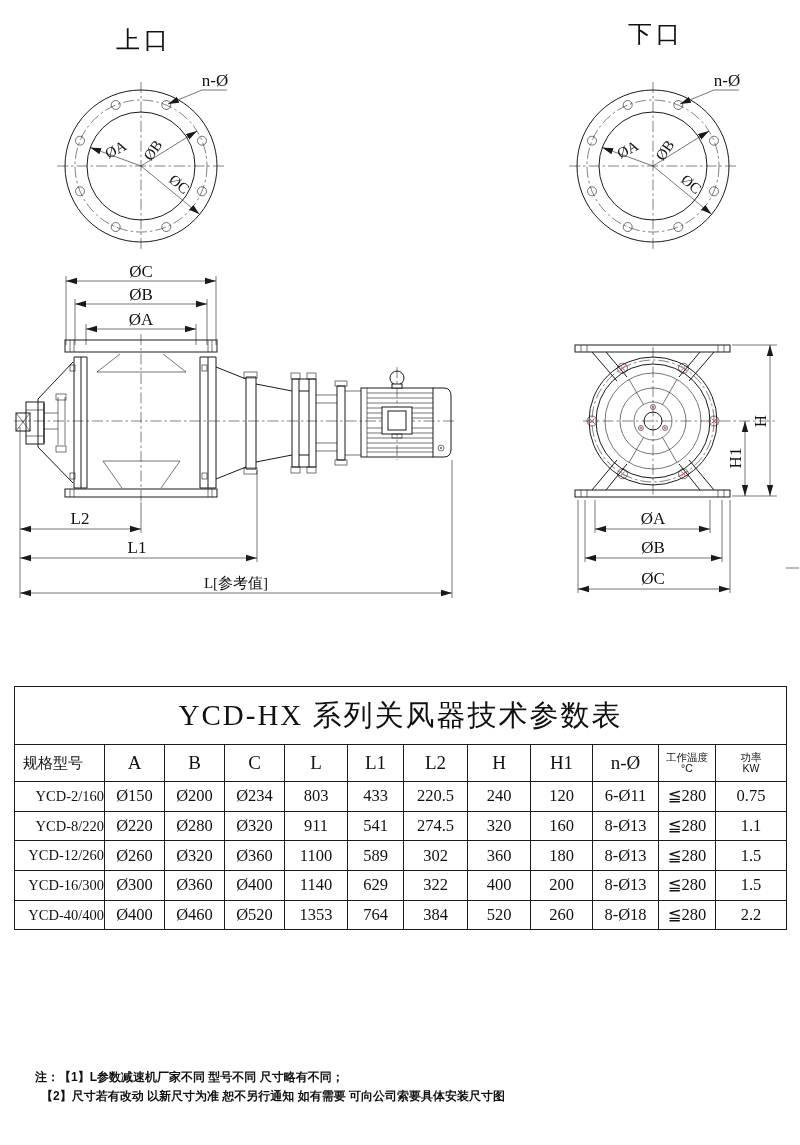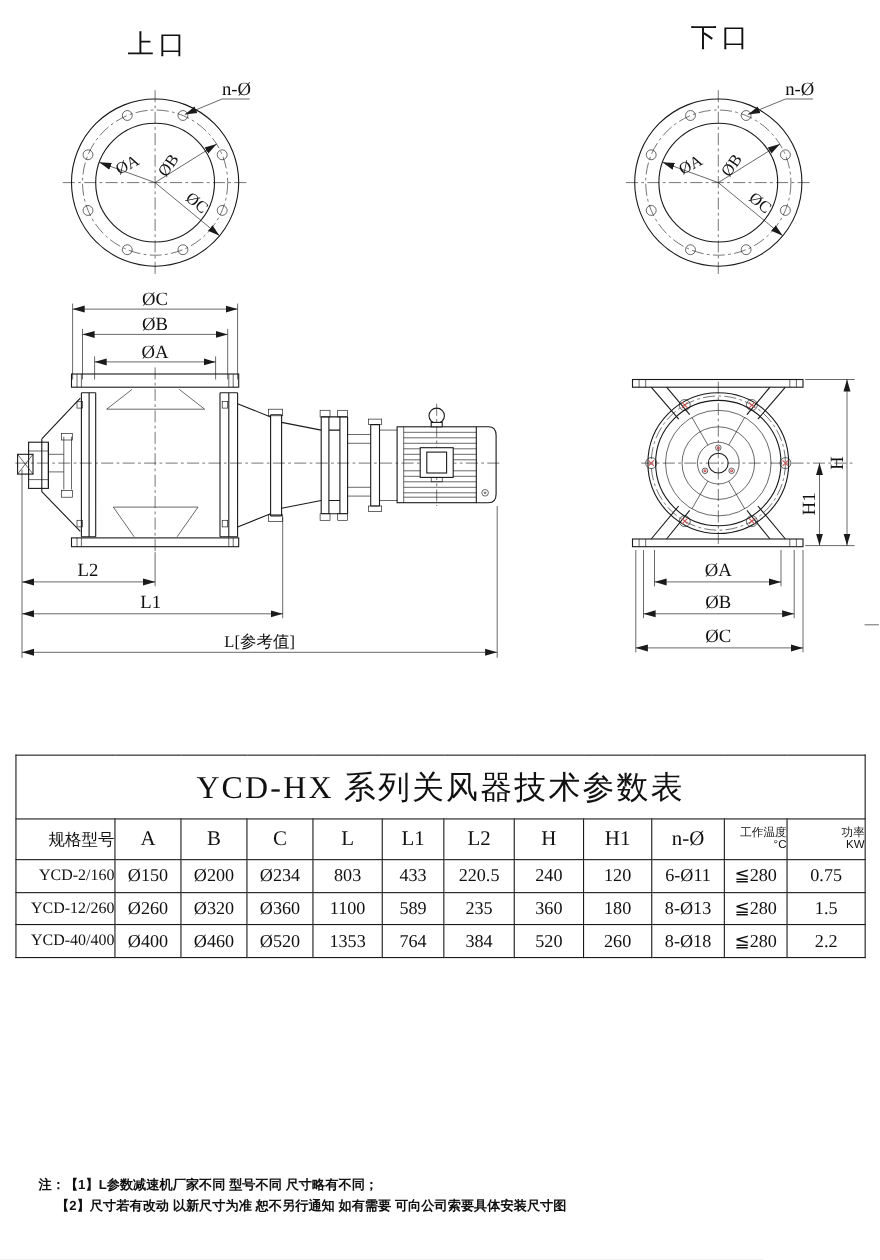--- a/index.html
+++ b/index.html
@@ -18,33 +18,33 @@
   .wht{fill:#ffffff;stroke:#1a1a1a;stroke-width:1;}
 
   
   #spec-table-wrap{position:absolute;left:14px;top:686px;width:772px;}
   table{border-collapse:collapse;table-layout:fixed;width:772px;
         font-family:"Liberation Serif","DejaVu Serif",serif;}
   td,th{border:1px solid #1a1a1a;padding:0;text-align:center;vertical-align:middle;
         font-weight:normal;overflow:hidden;white-space:nowrap;}
   tr.title-row td{height:57px;font-size:29px;letter-spacing:2px;}
   tr.head-row th{height:36px;font-size:19px;}
-  tr.head-row th.model-h{font-size:15px;text-align:right;padding-left:8px;
+  tr.head-row th.model-h{font-size:15px;text-align:left;padding-left:8px;
         font-family:"Liberation Sans",sans-serif;}
   tr.head-row th.small-h{font-size:10.5px;line-height:11px;
-        font-family:"Liberation Sans",sans-serif;text-align:right;}
+        font-family:"Liberation Sans",sans-serif;}
   tr.data-row td{height:28.7px;font-size:16.5px;}
   tr.data-row td.model-c{text-align:right;padding-left:3px;font-size:14.5px;}
 
   
   #notes{position:absolute;left:35px;top:1068px;font-size:12px;font-weight:bold;
          line-height:19px;font-family:"Liberation Sans",sans-serif;}
   #notes .nrow{display:flex;}
   #notes .pref{width:24px;}
-  #notes .ind{margin-left:16px;}
+  #notes .ind{margin-left:6px;}
 </style>
 </head>
 <body>
 
 <div id="page">
 
 <svg width="800" height="665" viewBox="0 0 800 665">
   <defs>
     <marker id="arr" viewBox="0 0 10 8" refX="10" refY="4" markerWidth="11" markerHeight="9" orient="auto-start-reverse" markerUnits="userSpaceOnUse">
       <path d="M0,1.1 L10,4 L0,6.9 z" fill="#1a1a1a"></path>
@@ -309,29 +309,57 @@
             <td>803</td>
       <td>433</td>
             <td>220.5</td>
       <td>240</td>
             <td>120</td>
       <td>6-Ø11</td>
             <td>≦280</td>
       <td>0.75</td>
     </tr>
     <tr class="data-row">
+      <td class="model-c">YCD-8/220</td>
+      <td>Ø220</td>
+            <td>Ø280</td>
+      <td>Ø320</td>
+            <td>911</td>
+      <td>541</td>
+            <td>274.5</td>
+      <td>320</td>
+            <td>160</td>
+      <td>8-Ø13</td>
+            <td>≦280</td>
+      <td>1.1</td>
+    </tr>
+    <tr class="data-row">
       <td class="model-c">YCD-12/260</td>
       <td>Ø260</td>
             <td>Ø320</td>
       <td>Ø360</td>
             <td>1100</td>
       <td>589</td>
-            <td>235</td>
+            <td>302</td>
       <td>360</td>
             <td>180</td>
+      <td>8-Ø13</td>
+            <td>≦280</td>
+      <td>1.5</td>
+    </tr>
+    <tr class="data-row">
+      <td class="model-c">YCD-16/300</td>
+      <td>Ø300</td>
+            <td>Ø360</td>
+      <td>Ø400</td>
+            <td>1140</td>
+      <td>629</td>
+            <td>322</td>
+      <td>400</td>
+            <td>200</td>
       <td>8-Ø13</td>
             <td>≦280</td>
       <td>1.5</td>
     </tr>
     <tr class="data-row">
       <td class="model-c">YCD-40/400</td>
       <td>Ø400</td>
             <td>Ø460</td>
       <td>Ø520</td>
             <td>1353</td>

